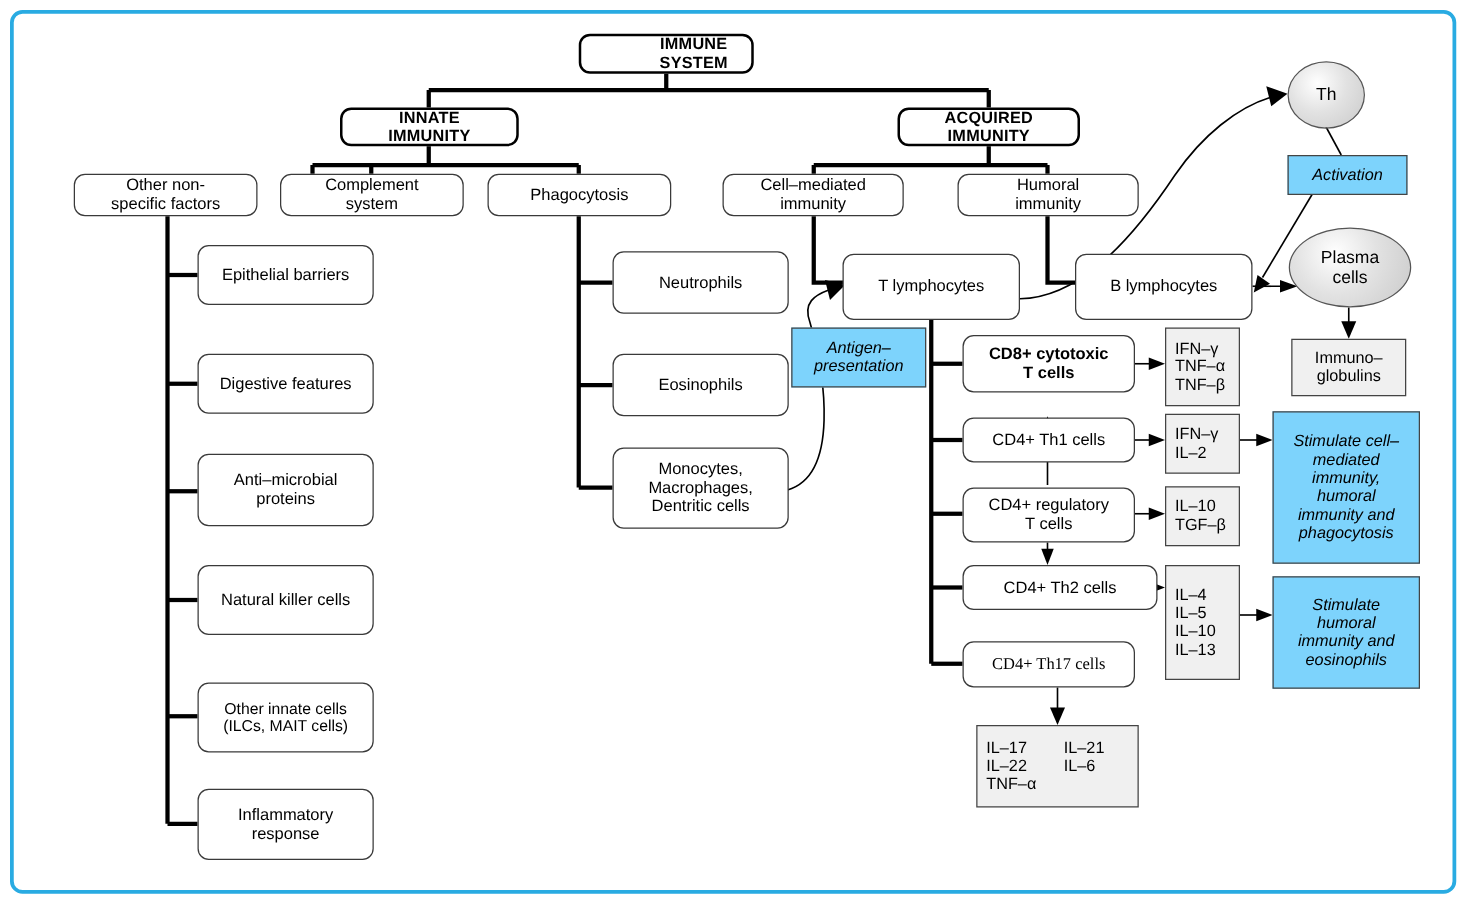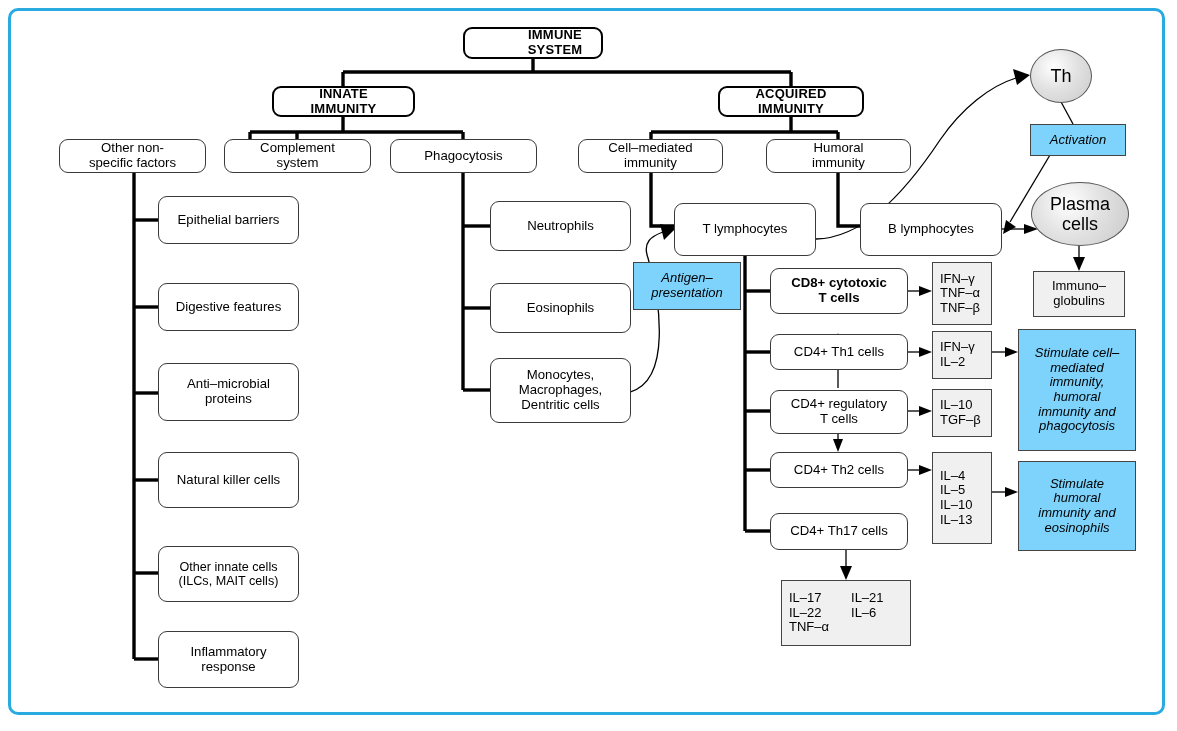--- a/index.html
+++ b/index.html
@@ -22,21 +22,21 @@
   
   .hbox{border:2.2px solid #000;border-radius:9px;font-size:13px;
         font-weight:bold;letter-spacing:.2px;}
   
   .gbox{border:1.6px solid #444;background:#f0f0f0;font-size:13px;
         justify-content:flex-start;text-align:left;padding-left:7px;}
   
   .wbox{border:1.5px solid #444;background:#7dd3fc;font-size:13px;
         font-style:italic;}
   
-  .ell{border:1.5px solid #555;border-radius:50%;font-size:18px;
+  .ell{border:1.5px solid #555;border-radius:50%;font-size:14px;
        background:radial-gradient(circle at 38% 32%,#ffffff 0%,#e2e2e2 45%,#c9c9c9 100%);}
 
   .lines path,.lines line,.lines polyline{fill:none;stroke:#000;}
   .thick{stroke-width:3.4;}
   .thin{stroke-width:1.3;}
   .curve{stroke-width:1.3;fill:none;}
 
   .cyto-cols{display:flex;gap:22px;}
   .cyto-cols div{text-align:left;}
 </style>
@@ -265,24 +265,24 @@
   </div>
   <div class="node rbox" style="left:770px;top:334px;width:138px;height:36px;">
     <span>CD4+ Th1 cells</span>
   </div>
   <div class="node rbox" style="left:770px;top:390px;width:138px;height:44px;">
     <span>
       <span>CD4+ regulatory</span><br>
       <span>T cells</span>
     </span>
   </div>
-  <div class="node rbox" style="left:770px;top:452px;width:138px;height:36px;">
+  <div class="node rbox" style="left:770px;top:452px;width:156px;height:36px;">
     <span>CD4+ Th2 cells</span>
   </div>
-  <div class="node rbox" style="left:770px;top:513px;width:138px;height:37px;">
+  <div class="node rbox" style="left:770px;top:513px;width:138px;height:37px;font-family:Liberation Serif, serif;">
     <span>CD4+ Th17 cells</span>
   </div>
 
   <div class="node gbox" style="left:932px;top:262px;width:60px;height:63px;">
     <span>
       <span>IFN–γ</span><br>
       <span>TNF–α</span><br>
       <span>TNF–β</span>
     </span>
   </div>

